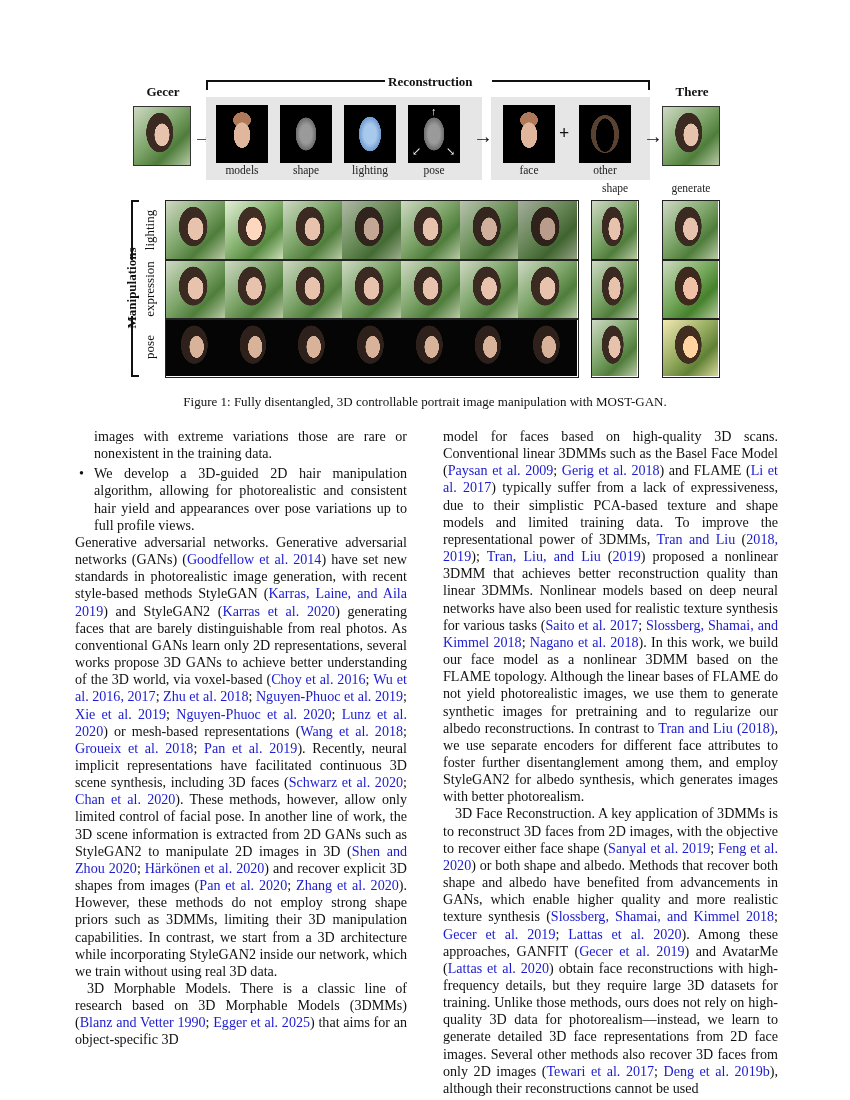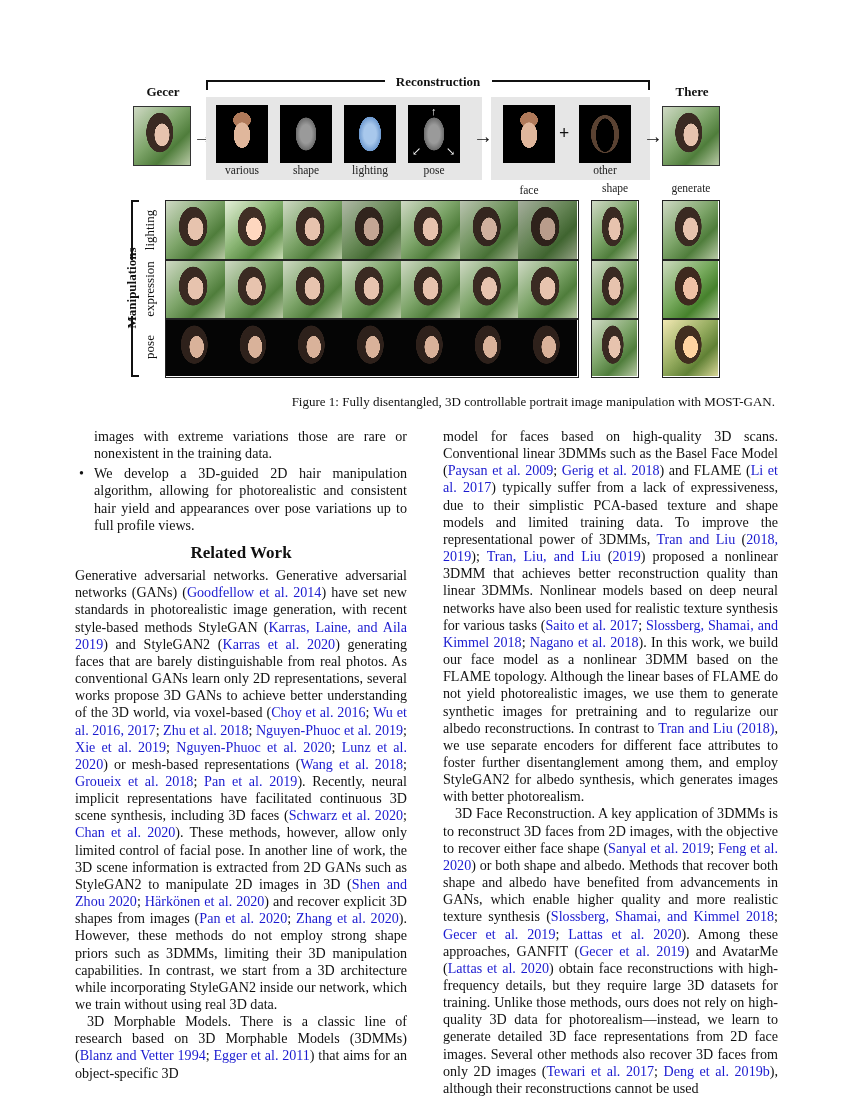--- a/index.html
+++ b/index.html
@@ -18,70 +18,70 @@
                radial-gradient(ellipse 32% 48% at 48% 44%,#2e211b 0 70%,transparent 72%),#050505;}
   .face-tile{background:radial-gradient(ellipse 26% 36% at 50% 52%,#e0b79c 0 60%,transparent 62%),
                radial-gradient(ellipse 28% 22% at 50% 26%,#b07a5a 0 60%,transparent 62%),#000;}
   .gray-head{background:radial-gradient(ellipse 28% 40% at 50% 50%,#9a9a9a 0 40%,#6b6b6b 70%,transparent 72%),#000;}
   .blue-head{background:radial-gradient(ellipse 30% 42% at 50% 50%,#a8c8ec 0 40%,#6e9ad0 70%,transparent 72%),#000;}
   .hair-tile{background:radial-gradient(ellipse 18% 30% at 50% 52%,#000 0 95%,transparent 97%),
                radial-gradient(ellipse 38% 46% at 50% 50%,#5a4232 0 70%,transparent 72%),#000;}
   .grid{position:absolute;border:1.5px solid #222;box-sizing:border-box;}
   .rowdiv{position:absolute;left:0;right:0;height:1.5px;background:#222;}
   .vert{position:absolute;transform:rotate(-90deg);transform-origin:center;white-space:nowrap;font-size:13px;}
-  .caption{font-size:13px;text-align:right;}
+  .caption{font-size:13px;text-align:center;}
   .col{position:absolute;font-size:14.1px;line-height:17.15px;text-align:justify;}
   .col p{margin:0;}
   .ind{text-indent:12px;}
   .cite{color:#1a1ad0;}
   .heading{font-weight:bold;font-size:17px;text-align:center;margin:10px 0 6px 0;}
   .bullet{position:relative;padding-left:19px;}
   .bullet .dot{position:absolute;left:4px;top:0;}
   .cont{padding-left:19px;}
   b{font-weight:normal;}
 </style>
 </head>
 <body>
 
 <div>
 
   <div class="abs fig-label" style="left:140px;top:84px;width:46px;text-align:center;">Gecer</div>
   <div class="abs fig-label" style="left:664px;top:84px;width:56px;text-align:center;">There</div>
 
   <div class="abs" style="left:206px;top:80px;width:179px;height:2px;background:#111;"></div>
   <div class="abs" style="left:206px;top:80px;width:2px;height:10px;background:#111;"></div>
-  <div class="abs fig-label" style="left:388px;top:74px;width:100px;text-align:center;">Reconstruction</div>
+  <div class="abs fig-label" style="left:388px;top:74px;width:100px;">Reconstruction</div>
   <div class="abs" style="left:492px;top:80px;width:158px;height:2px;background:#111;"></div>
   <div class="abs" style="left:648px;top:80px;width:2px;height:10px;background:#111;"></div>
 
   <div class="photo" style="left:133px;top:106px;width:58px;height:60px;"></div>
   <div class="arrow" style="left:193px;top:126px;">→</div>
 
   <div class="abs graybox" style="left:206px;top:97px;width:276px;height:83px;">
     <div class="tile face-tile" style="left:10px;top:8px;width:52px;height:58px;"></div>
     <div class="tile gray-head" style="left:74px;top:8px;width:52px;height:58px;"></div>
     <div class="tile blue-head" style="left:138px;top:8px;width:52px;height:58px;"></div>
     <div class="tile gray-head" style="left:202px;top:8px;width:52px;height:58px;">
       <span class="abs" style="left:23px;top:0px;color:#fff;font-size:11px;">↑</span>
       <span class="abs" style="left:4px;top:40px;color:#fff;font-size:11px;">↙</span>
       <span class="abs" style="left:38px;top:40px;color:#fff;font-size:11px;">↘</span>
     </div>
-    <div class="abs sub-label" style="left:10px;top:67px;width:52px;">various</div>
+    <div class="abs sub-label" style="left:10px;top:67px;width:52px;">models</div>
     <div class="abs sub-label" style="left:74px;top:67px;width:52px;">shape</div>
     <div class="abs sub-label" style="left:138px;top:67px;width:52px;">lighting</div>
     <div class="abs sub-label" style="left:202px;top:67px;width:52px;">pose</div>
   </div>
 
   <div class="arrow" style="left:473px;top:126px;">→</div>
 
   <div class="abs graybox" style="left:491px;top:97px;width:159px;height:83px;">
     <div class="tile face-tile" style="left:12px;top:8px;width:52px;height:58px;"></div>
     <div class="abs" style="left:68px;top:26px;font-size:18px;font-weight:bold;">+</div>
     <div class="tile hair-tile" style="left:88px;top:8px;width:52px;height:58px;"></div>
-    <div class="abs sub-label" style="left:12px;top:67px;width:52px;margin-top:20px;">face</div>
+    <div class="abs sub-label" style="left:12px;top:67px;width:52px;">face</div>
     <div class="abs sub-label" style="left:88px;top:67px;width:52px;">other</div>
   </div>
 
   <div class="arrow" style="left:643px;top:126px;">→</div>
 
   <div class="photo" style="left:662px;top:106px;width:58px;height:60px;"></div>
 
   <div class="abs sub-label" style="left:591px;top:182px;width:48px;">shape</div>
   <div class="abs sub-label" style="left:662px;top:182px;width:58px;">generate</div>
 
@@ -147,21 +147,20 @@
     <span>Figure 1:</span>
     <span>Fully disentangled, 3D controllable portrait image manipulation with MOST-GAN.</span>
   </div>
 </div>
 
 <div class="col" style="left:75px;top:428px;width:332px;">
   <p class="cont">images with extreme variations those are rare or nonexistent in the training data.</p>
   <p class="bullet" style="margin-top:3px;">
     <span class="dot">•</span><span>We develop a 3D-guided 2D hair manipulation algorithm, allowing for photorealistic and consistent hair yield and appearances over pose variations up to full profile views.</span>
   </p>
-  <div class="heading">Related Work</div>
   <p><b>Generative adversarial networks.</b><span> Generative adversarial networks (GANs) (</span><a class="cite">Goodfellow et al. 2014</a><span>) have set new standards in photorealistic image generation, with recent style-based methods StyleGAN (</span><a class="cite">Karras, Laine, and Aila 2019</a><span>) and StyleGAN2 (</span><a class="cite">Karras et al. 2020</a><span>) generating faces that are barely distinguishable from real photos. As conventional GANs learn only 2D representations, several works propose 3D GANs to achieve better understanding of the 3D world, via voxel-based (</span><a class="cite">Choy et al. 2016</a>; <a class="cite">Wu et al. 2016, 2017</a>; <a class="cite">Zhu et al. 2018</a>; <a class="cite">Nguyen-Phuoc et al. 2019</a>; <a class="cite">Xie et al. 2019</a>; <a class="cite">Nguyen-Phuoc et al. 2020</a>; <a class="cite">Lunz et al. 2020</a><span>) or mesh-based representations (</span><a class="cite">Wang et al. 2018</a>; <a class="cite">Groueix et al. 2018</a>; <a class="cite">Pan et al. 2019</a><span>). Recently, neural implicit representations have facilitated continuous 3D scene synthesis, including 3D faces (</span><a class="cite">Schwarz et al. 2020</a>; <a class="cite">Chan et al. 2020</a><span>). These methods, however, allow only limited control of facial pose. In another line of work, the 3D scene information is extracted from 2D GANs such as StyleGAN2 to manipulate 2D images in 3D (</span><a class="cite">Shen and Zhou 2020</a>; <a class="cite">Härkönen et al. 2020</a><span>) and recover explicit 3D shapes from images (</span><a class="cite">Pan et al. 2020</a>; <a class="cite">Zhang et al. 2020</a><span>). However, these methods do not employ strong shape priors such as 3DMMs, limiting their 3D manipulation capabilities. In contrast, we start from a 3D architecture while incorporating StyleGAN2 inside our network, which we train without using real 3D data.</span></p>
-  <p class="ind"><b>3D Morphable Models.</b><span> There is a classic line of research based on 3D Morphable Models (3DMMs) (</span><a class="cite">Blanz and Vetter 1994</a>; <a class="cite">Egger et al. 2011</a><span>) that aims for an object-specific 3D</span></p>
+  <p class="ind"><b>3D Morphable Models.</b><span> There is a classic line of research based on 3D Morphable Models (3DMMs) (</span><a class="cite">Blanz and Vetter 1990</a>; <a class="cite">Egger et al. 2025</a><span>) that aims for an object-specific 3D</span></p>
 </div>
 
 <div class="col" style="left:443px;top:428px;width:335px;">
   <p><span>model for faces based on high-quality 3D scans. Conventional linear 3DMMs such as the Basel Face Model (</span><a class="cite">Paysan et al. 2009</a>; <a class="cite">Gerig et al. 2018</a><span>) and FLAME (</span><a class="cite">Li et al. 2017</a><span>) typically suffer from a lack of expressiveness, due to their simplistic PCA-based texture and shape models and limited training data. To improve the representational power of 3DMMs, </span><a class="cite">Tran and Liu</a> (<a class="cite">2018, 2019</a>); <a class="cite">Tran, Liu, and Liu</a> (<a class="cite">2019</a>)<span> proposed a nonlinear 3DMM that achieves better reconstruction quality than linear 3DMMs. Nonlinear models based on deep neural networks have also been used for realistic texture synthesis for various tasks (</span><a class="cite">Saito et al. 2017</a>; <a class="cite">Slossberg, Shamai, and Kimmel 2018</a>; <a class="cite">Nagano et al. 2018</a><span>). In this work, we build our face model as a nonlinear 3DMM based on the FLAME topology. Although the linear bases of FLAME do not yield photorealistic images, we use them to generate synthetic images for pretraining and to regularize our albedo reconstructions. In contrast to </span><a class="cite">Tran and Liu (2018)</a><span>, we use separate encoders for different face attributes to foster further disentanglement among them, and employ StyleGAN2 for albedo synthesis, which generates images with better photorealism.</span></p>
   <p class="ind"><b>3D Face Reconstruction.</b><span> A key application of 3DMMs is to reconstruct 3D faces from 2D images, with the objective to recover either face shape (</span><a class="cite">Sanyal et al. 2019</a>; <a class="cite">Feng et al. 2020</a><span>) or both shape and albedo. Methods that recover both shape and albedo have benefited from advancements in GANs, which enable higher quality and more realistic texture synthesis (</span><a class="cite">Slossberg, Shamai, and Kimmel 2018</a>; <a class="cite">Gecer et al. 2019</a>; <a class="cite">Lattas et al. 2020</a><span>). Among these approaches, GANFIT (</span><a class="cite">Gecer et al. 2019</a><span>) and AvatarMe (</span><a class="cite">Lattas et al. 2020</a><span>) obtain face reconstructions with high-frequency details, but they require large 3D datasets for training. Unlike those methods, ours does not rely on high-quality 3D data for photorealism—instead, we learn to generate detailed 3D face representations from 2D face images. Several other methods also recover 3D faces from only 2D images (</span><a class="cite">Tewari et al. 2017</a>; <a class="cite">Deng et al. 2019b</a><span>), although their reconstructions cannot be used</span></p>
 </div>
 
 </body></html>

